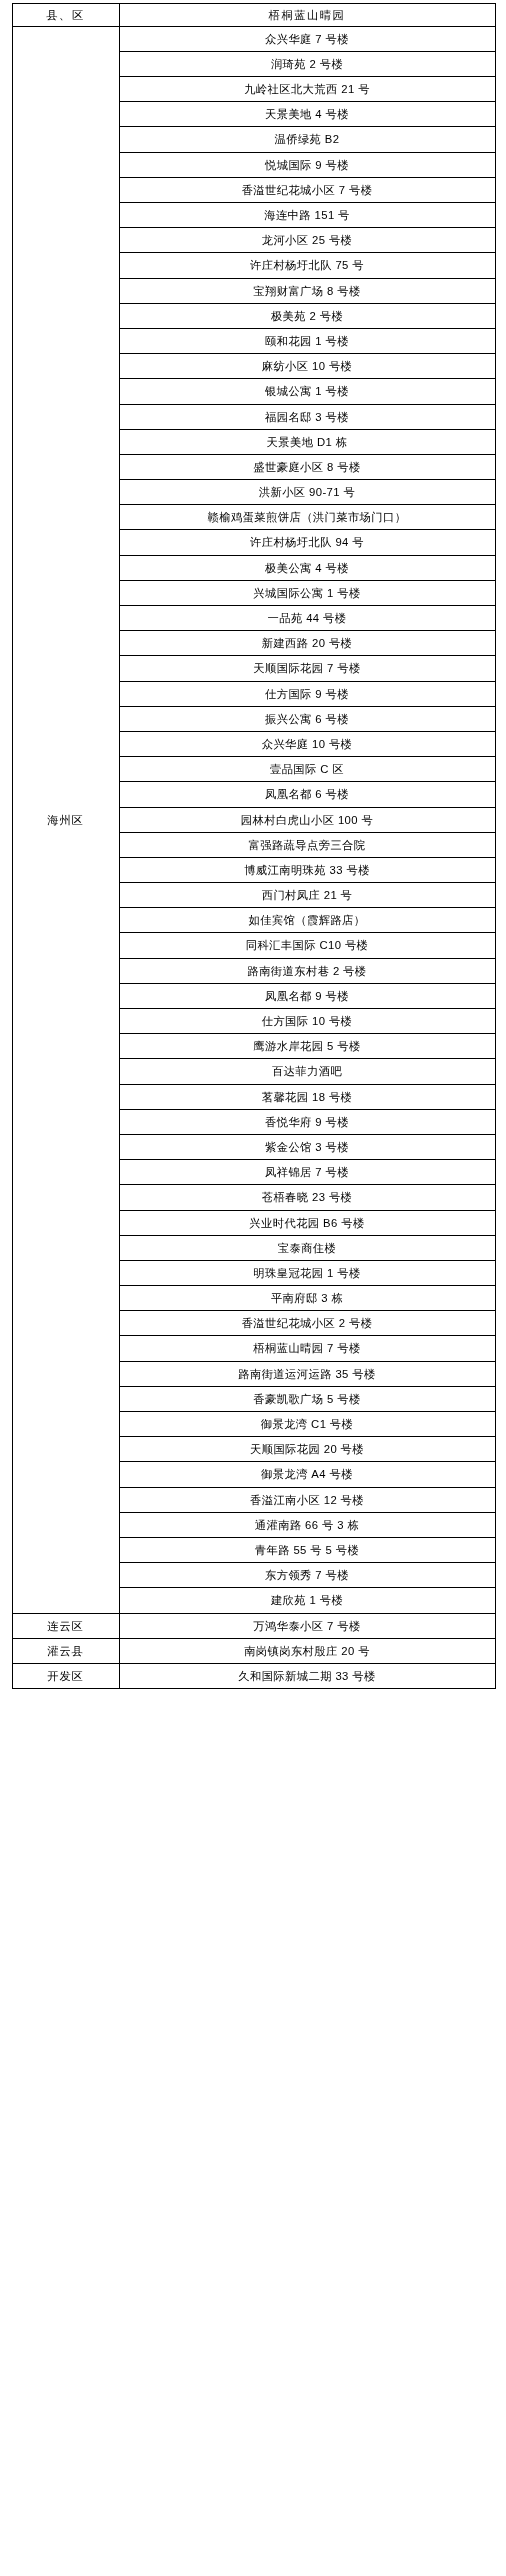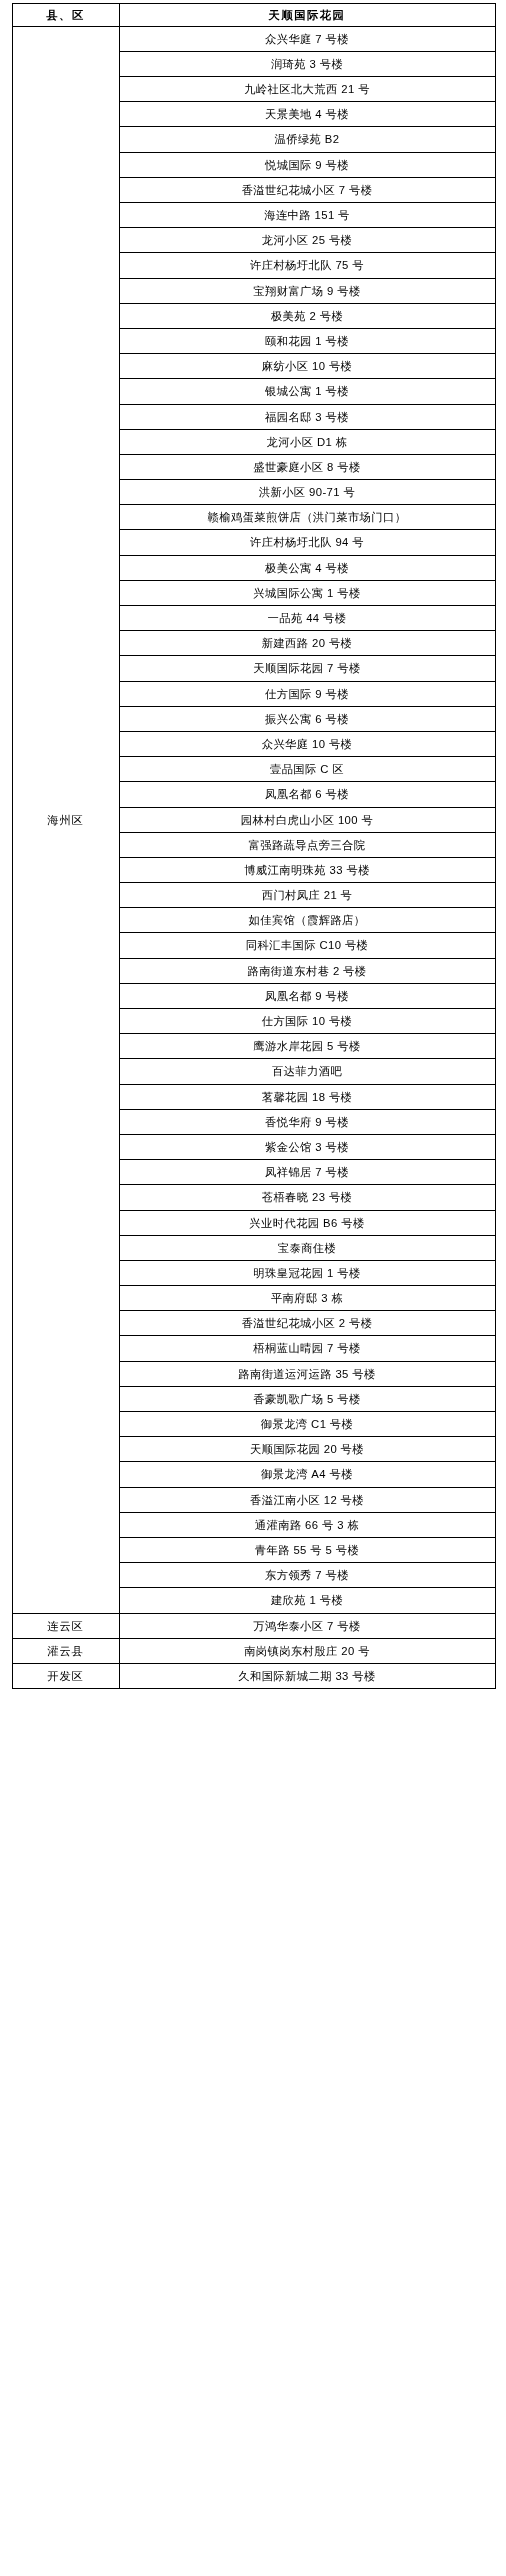--- a/index.html
+++ b/index.html
@@ -26,21 +26,21 @@
   table.risk-table th,
   table.risk-table td {
     border: 0.8px solid #000000;
     text-align: center;
     vertical-align: middle;
     font-size: 11.3px;
     line-height: 1.25;
     padding: 3.8px 1.5px;
   }
   th.col-head {
-    font-weight: bold;
+    font-weight: normal;
     font-size: 13px;
     padding: 7.6px 1.5px;
     letter-spacing: 1.5px;
   }
   col.c-region { width: 107px; }
   col.c-name { width: 376px; }
   td.region-cell {
     font-size: 12px;
     letter-spacing: 0.8px;
     margin-left: 28px;
@@ -56,30 +56,30 @@
 
 <div class="sheet">
   <table class="risk-table">
     <colgroup>
       <col class="c-region">
       <col class="c-name">
     </colgroup>
     <thead>
       <tr>
         <th class="col-head">县、区</th>
-        <th class="col-head">天顺国际花园</th>
+        <th class="col-head">梧桐蓝山晴园</th>
       </tr>
     </thead>
     <tbody id="table-body">
         <tr>
           <td class="region-cell" rowspan="63">海州区</td>
           <td class="name-cell">众兴华庭 7 号楼</td>
         </tr>
         <tr>
-          <td class="name-cell">润琦苑 3 号楼</td>
+          <td class="name-cell">润琦苑 2 号楼</td>
         </tr>
         <tr>
           <td class="name-cell">九岭社区北大荒西 21 号</td>
         </tr>
         <tr>
           <td class="name-cell">天景美地 4 号楼</td>
         </tr>
         <tr>
           <td class="name-cell">温侨绿苑 B2</td>
         </tr>
@@ -92,39 +92,39 @@
         <tr>
           <td class="name-cell">海连中路 151 号</td>
         </tr>
         <tr>
           <td class="name-cell">龙河小区 25 号楼</td>
         </tr>
         <tr>
           <td class="name-cell">许庄村杨圩北队 75 号</td>
         </tr>
         <tr>
-          <td class="name-cell">宝翔财富广场 9 号楼</td>
+          <td class="name-cell">宝翔财富广场 8 号楼</td>
         </tr>
         <tr>
           <td class="name-cell">极美苑 2 号楼</td>
         </tr>
         <tr>
           <td class="name-cell">颐和花园 1 号楼</td>
         </tr>
         <tr>
           <td class="name-cell">麻纺小区 10 号楼</td>
         </tr>
         <tr>
           <td class="name-cell">银城公寓 1 号楼</td>
         </tr>
         <tr>
           <td class="name-cell">福园名邸 3 号楼</td>
         </tr>
         <tr>
-          <td class="name-cell">龙河小区 D1 栋</td>
+          <td class="name-cell">天景美地 D1 栋</td>
         </tr>
         <tr>
           <td class="name-cell">盛世豪庭小区 8 号楼</td>
         </tr>
         <tr>
           <td class="name-cell">洪新小区 90-71 号</td>
         </tr>
         <tr>
           <td class="name-cell">赣榆鸡蛋菜煎饼店（洪门菜市场门口）</td>
         </tr>

